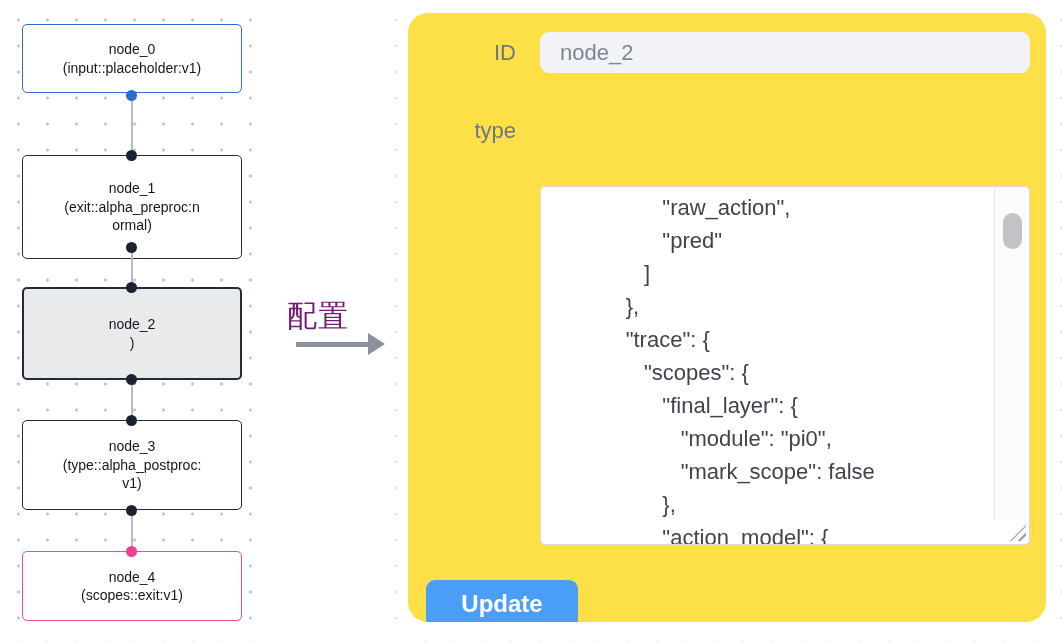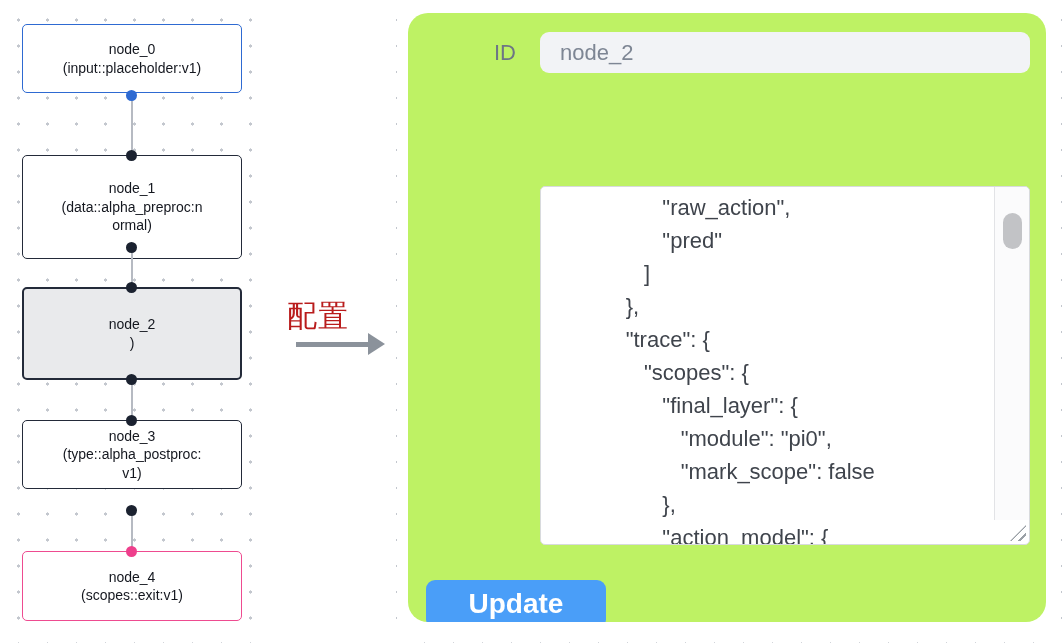--- a/index.html
+++ b/index.html
@@ -26,72 +26,72 @@
   .n-input  {border-color:#2e6ad2;}
   .n-select {border-width:2.2px;background:#e9eaec;}
   .n-output {border-color:#ee4b90;}
   .edge{position:absolute;left:131px;width:2px;background:#b6bac2;}
   .port{position:absolute;left:126px;width:11px;height:11px;border-radius:50%;background:#1b2230;}
   .port-blue{background:#2e6ad2;}
   .port-pink{background:#ee3f8c;}
 
   
   .transfer-label{position:absolute;left:287px;top:296px;width:96px;
-    font-size:30px;color:#b91c1c;letter-spacing:1px;}
+    font-size:30px;color:#701a75;letter-spacing:1px;}
   .arrow-line{position:absolute;left:296px;top:342px;width:74px;height:5px;background:#8b929b;}
   .arrow-head{position:absolute;left:368px;top:333px;width:0;height:0;
     border-left:17px solid #8b929b;border-top:11.5px solid transparent;border-bottom:11.5px solid transparent;}
 
   
   .panel{position:absolute;left:408px;top:13px;width:638px;height:609px;
-    background:#bef264;border-radius:20px;overflow:hidden;}
+    background:#fde047;border-radius:20px;overflow:hidden;}
   .f-label{position:absolute;left:0;width:108px;text-align:right;
     color:#6d7685;font-size:22px;}
   .f-input{position:absolute;left:132px;width:490px;box-sizing:border-box;
     background:#f2f3f6;border:none;border-radius:9px;color:#7e8694;
     font-size:22px;font-family:"Liberation Sans",sans-serif;padding:0 0 0 20px;outline:none;}
   .config-box{position:absolute;left:132px;top:173px;width:490px;height:359px;
     background:#ffffff;border-radius:5px;box-sizing:border-box;border:1px solid #d8dadd;}
   .config-text{position:absolute;left:0;top:0;right:35px;bottom:0;margin:0;overflow:hidden;
     padding:4px 0 0 48px;font-family:"Liberation Sans",sans-serif;
     font-size:22px;line-height:33px;color:#3f444c;white-space:pre;}
   .scrollbar{position:absolute;right:0;top:0;width:34px;height:333px;
     background:#fbfbfc;border-left:1px solid #e2e3e6;border-top-right-radius:5px;}
   .scroll-thumb{position:absolute;right:7px;top:26px;width:19px;height:36px;
     border-radius:10px;background:#c2c3c6;cursor:pointer;}
   .resize-handle{position:absolute;right:3px;bottom:3px;width:16px;height:16px;cursor:nwse-resize;
     background:repeating-linear-gradient(-45deg, transparent 0 4px, #9aa0a6 4px 6px);
     clip-path:polygon(100% 0, 100% 100%, 0 100%);}
-  .update-btn{position:absolute;left:18px;top:567px;width:180px;height:48px;
+  .update-btn{position:absolute;left:18px;top:567px;width:152px;height:48px;
     background:#4a9ef8;border:none;border-radius:9px;color:#ffffff;
-    font-size:28px;font-weight:700;font-family:"Liberation Sans",sans-serif;cursor:pointer;}
+    font-size:24px;font-weight:700;font-family:"Liberation Sans",sans-serif;cursor:pointer;}
 </style>
 </head>
 <body>
 
 <div class="white-strip"></div>
 
 <div class="node n-input" style="top:24px;height:69px;">
   <span>node_0</span>
   <span>(input::placeholder:v1)</span>
   <span></span>
 </div>
 <div class="edge" style="top:96px;height:59px;"></div>
 <div class="node" style="top:155px;height:104px;">
   <span>node_1</span>
-  <span>(data::alpha_preproc:n</span>
+  <span>(exit::alpha_preproc:n</span>
   <span>ormal)</span>
 </div>
 <div class="edge" style="top:247px;height:40px;"></div>
 <div class="node n-select" style="top:287px;height:93px;">
   <span>node_2</span>
   <span>)</span>
 </div>
 <div class="edge" style="top:379px;height:41px;"></div>
-<div class="node" style="top:420px;height:69px;text-align:center;">
+<div class="node" style="top:420px;height:90px;text-align:center;">
   <span>node_3</span>
   <span>(type::alpha_postproc:</span>
   <span>v1)</span>
 </div>
 <div class="edge" style="top:510px;height:41px;"></div>
 <div class="node n-output" style="top:551px;height:70px;">
   <span>node_4</span>
   <span>(scopes::exit:v1)</span>
   <span></span>
 </div>
@@ -107,20 +107,21 @@
 
 <div class="transfer-label">配置</div>
 <div class="arrow-line"></div>
 <div class="arrow-head"></div>
 
 <div class="panel">
 
   <div class="f-label" style="top:19px;line-height:41px;">ID</div>
   <input class="f-input" style="top: 19px; height: 41px;" type="text" readonly="" value="node_2">
 
+  <div class="f-label" style="top:97px;line-height:42px;">type</div>
 
 
   <div class="config-box">
     <pre class="config-text">            "raw_action",
             "pred"
          ]
       },
       "trace": {
          "scopes": {
             "final_layer": {

